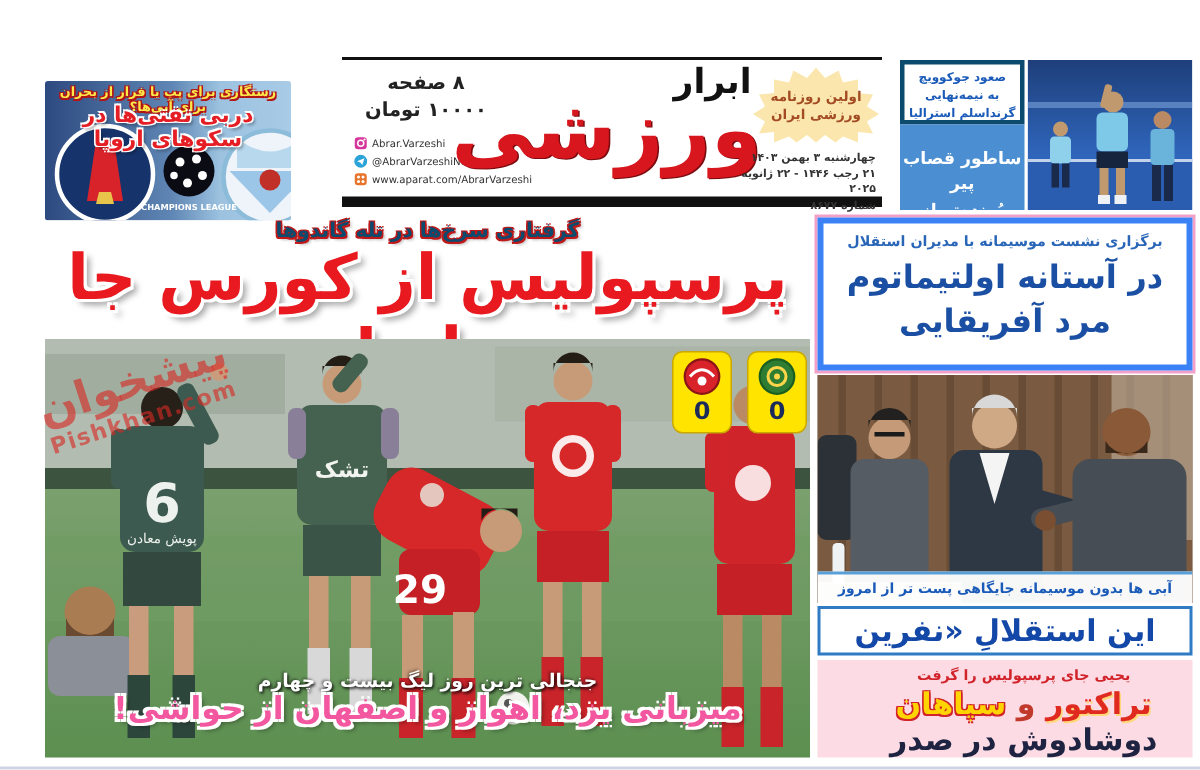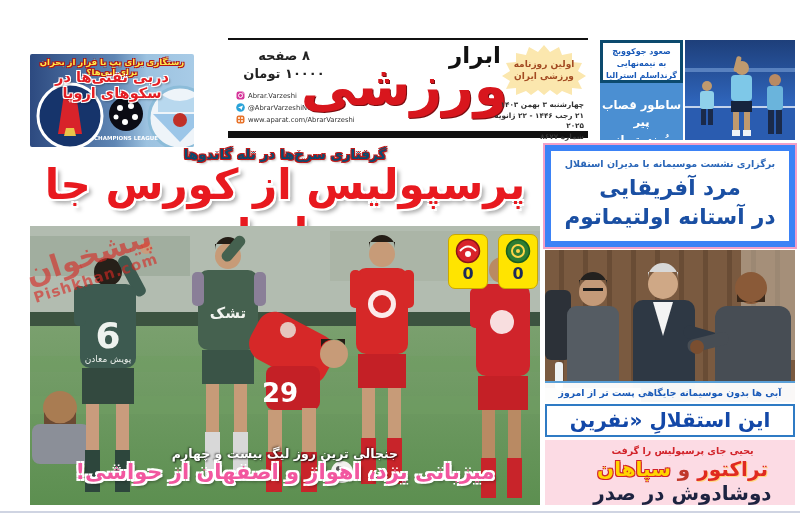--- a/index.html
+++ b/index.html
@@ -52,21 +52,21 @@
   .score-tile .num{font-size:16px;font-weight:800;color:#1a2a5a;line-height:1.2;}
   .watermark{left:26px;top:240px;transform:rotate(-18deg);color:rgba(215,40,35,.62);text-align:center;pointer-events:none;}
   .watermark .fa{font-size:30px;font-weight:800;line-height:1;}
   .watermark .en{font-size:15px;font-weight:bold;letter-spacing:1px;}
   .photo-cap1{left:30px;top:446px;width:510px;font-size:12.5px;font-weight:bold;color:#fff;
     text-shadow:1px 1px 2px rgba(0,0,0,.8),-1px -1px 2px rgba(0,0,0,.5);}
   .photo-cap2{left:30px;top:460px;width:510px;font-size:21px;font-weight:700;color:#f2579f;
     text-shadow:-2px -2px 0 #fff,2px -2px 0 #fff,-2px 2px 0 #fff,2px 2px 0 #fff,3px 3px 3px rgba(0,0,0,.35);}
 
   
-  .boxA{left:545px;top:145px;width:250px;height:102px;background:#fff;border:6px solid #3b82f6;
+  .boxA{left:545px;top:145px;width:250px;height:102px;background:#fff;border:4px solid #3b82f6;
     box-shadow:0 0 0 2px #f2a0c8;padding-top:7px;}
   .boxA .kick{font-size:9.5px;font-weight:bold;color:#2a66b8;margin-bottom:4px;}
   .boxA .hl{font-size:21.5px;font-weight:800;color:#1a4fa3;line-height:1.35;}
   .photoB{left:545px;top:250px;width:250px;height:152px;overflow:hidden;background:#6b4a33;}
   .photoB-cap{left:0;bottom:0;width:100%;height:21px;background:rgba(255,255,255,.96);border-top:2px solid #5aa0d8;
     color:#1a5ab8;font-size:9.3px;font-weight:bold;line-height:19px;}
   .stripC{left:545px;top:404px;width:250px;height:33px;background:#fff;border:2px solid #2f7bc4;
     font-size:20px;font-weight:800;color:#1348a8;line-height:28px;}
   .pinkD{left:545px;top:440px;width:250px;height:65px;background:#fcdbe4;padding-top:5px;padding-left:25px;}
   .pinkD .kick{font-size:9.5px;font-weight:bold;color:#d2232a;margin-bottom:2px;}
@@ -332,22 +332,22 @@
   <div class="abs watermark">
     <div class="fa rtl">پیشخوان</div>
     <div class="en">Pishkhan.com</div>
   </div>
 
   <div class="abs photo-cap1 ctr rtl">جنجالی ترین روز لیگ بیست و چهارم</div>
   <div class="abs photo-cap2 ctr rtl">میزبانی یزد، اهواز و اصفهان از حواشی!</div>
 
   <div class="abs boxA ctr rtl">
     <div class="kick">برگزاری نشست موسیمانه با مدیران استقلال</div>
+    <div class="hl">در آستانه اولتیماتوم</div>
     <div class="hl">مرد آفریقایی</div>
-    <div class="hl">در آستانه اولتیماتوم</div>
   </div>
 
   <div class="abs photoB">
     <svg width="250" height="152" viewBox="0 0 250 152">
       <rect width="250" height="152" fill="#7a5a40"></rect>
       <g opacity="0.35">
         <rect x="14" width="5" height="152" fill="#4a3523"></rect>
           <rect x="38" width="5" height="152" fill="#4a3523"></rect>
         <rect x="62" width="5" height="152" fill="#4a3523"></rect>
           <rect x="86" width="5" height="152" fill="#4a3523"></rect>

